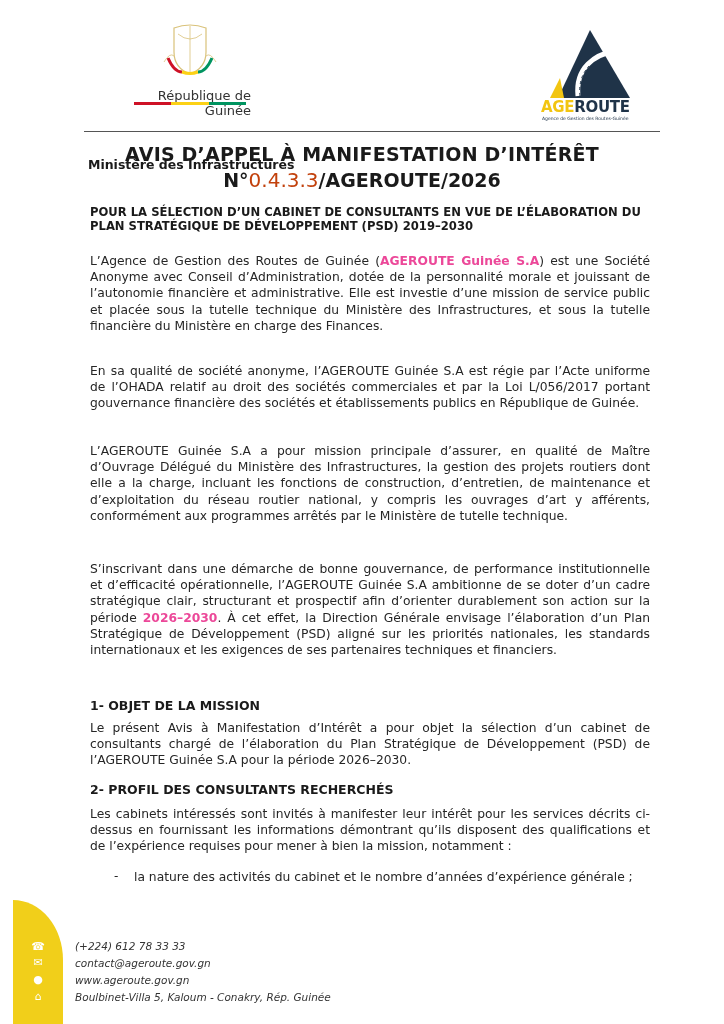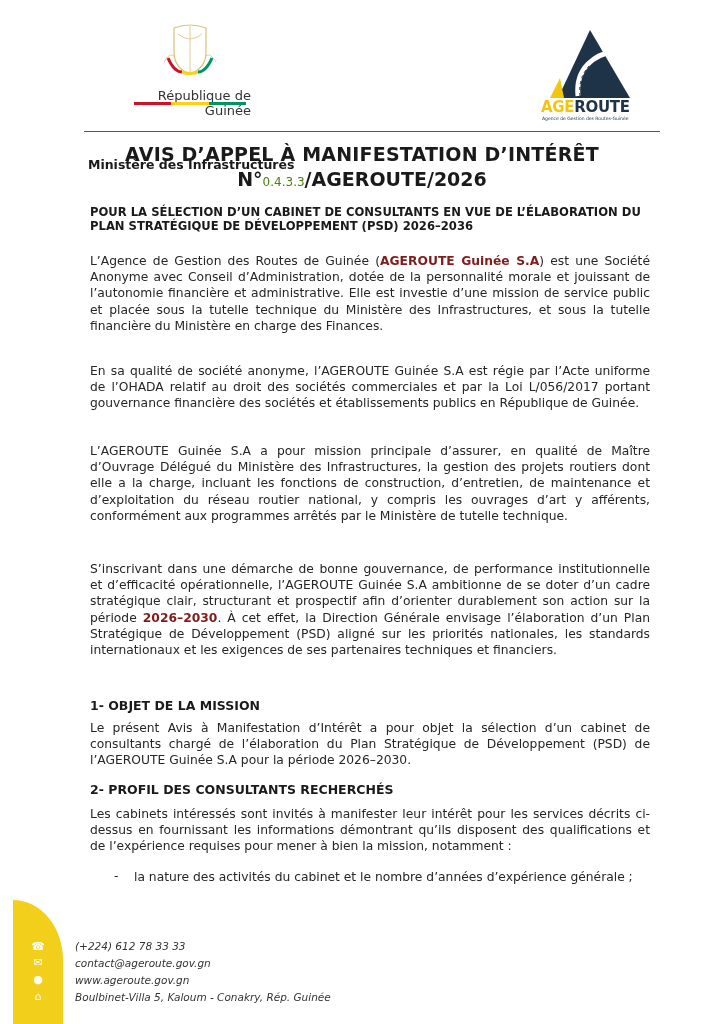--- a/index.html
+++ b/index.html
@@ -22,25 +22,25 @@
   .logo-text { position: absolute; left: 541px; top: 98px; font-size: 15px; font-weight: bold; letter-spacing: -0.3px; }
   .logo-text .y { color: #f2c511; }
   .logo-text .b { color: #1f3348; }
   .logo-sub { position: absolute; left: 542px; top: 116px; font-size: 4.5px; color: #1f3348; white-space: nowrap; }
 
   
   .title1 { position: absolute; left: 0; width: 724px; top: 143px; text-align: center;
     font-size: 19px; font-weight: bold; color: #1a1a1a; letter-spacing: 0.2px; }
   .title2 { position: absolute; left: 0; width: 724px; top: 168px; text-align: center;
     font-size: 19px; font-weight: bold; color: #1a1a1a; }
-  .title2 .handwritten { color: #4d7c0f; font-weight: normal; font-family: "DejaVu Sans", sans-serif; font-size: 12px; }
+  .title2 .handwritten { color: #c2410c; font-weight: normal; font-family: "DejaVu Sans", sans-serif; font-size: 20px; }
   .subtitle { position: absolute; left: 90px; top: 205px; width: 560px; font-size: 11.6px; font-weight: bold; line-height: 14px; color: #1a1a1a; }
 
   .para { position: absolute; left: 90px; width: 560px; font-size: 12.3px; line-height: 16.2px; text-align: justify; color: #262626; }
-  .para b { color: #7f1d1d; }
+  .para b { color: #ec4899; }
 
   .h { position: absolute; left: 90px; font-size: 12.5px; font-weight: bold; color: #1a1a1a; }
   .bullet { position: absolute; left: 116px; width: 534px; font-size: 12.3px; line-height: 16.2px; color: #262626; text-align: justify; }
   .bullet-dot { position: absolute; left: 114px; font-size: 12px; color: #262626; }
 
   
   .yellow-tab { position: absolute; left: 13px; top: 900px; width: 50px; height: 124px; background: #f1cf1a;
     border-top-right-radius: 50px 60px; }
   .ficon { position: absolute; left: 31px; width: 14px; height: 12px; color: #fff; font-size: 11px; text-align: center; line-height: 12px; }
   .fline { position: absolute; left: 75px; font-size: 10.5px; color: #333; font-style: italic; }
@@ -72,21 +72,21 @@
     <path d="M52 70 Q50 52 61 40" fill="none" stroke="#1f3348" stroke-width="1" stroke-dasharray="3 3"></path>
     <path d="M22 72 L32 52 L36 72 Z" fill="#f2c511"></path>
   </svg>
   <div class="logo-text"><span class="y">AGE</span><span class="b">ROUTE</span></div>
   <div class="logo-sub">Agence de Gestion des Routes-Guinée</div>
 
   <div class="header-rule"></div>
 
   <div class="title1">AVIS D’APPEL À MANIFESTATION D’INTÉRÊT</div>
   <div class="title2"><span>N°</span><span class="handwritten">0.4.3.3</span><span>/AGEROUTE/2026</span></div>
-  <div class="subtitle">POUR LA SÉLECTION D’UN CABINET DE CONSULTANTS EN VUE DE L’ÉLABORATION DU PLAN STRATÉGIQUE DE DÉVELOPPEMENT (PSD) 2026–2036</div>
+  <div class="subtitle">POUR LA SÉLECTION D’UN CABINET DE CONSULTANTS EN VUE DE L’ÉLABORATION DU PLAN STRATÉGIQUE DE DÉVELOPPEMENT (PSD) 2019–2030</div>
 
   <div class="para" style="top:253px"><span>L’Agence de Gestion des Routes de Guinée (</span><b>AGEROUTE Guinée S.A</b><span>) est une Société Anonyme avec Conseil d’Administration, dotée de la personnalité morale et jouissant de l’autonomie financière et administrative. Elle est investie d’une mission de service public et placée sous la tutelle technique du Ministère des Infrastructures, et sous la tutelle financière du Ministère en charge des Finances.</span></div>
 
   <div class="para" style="top:363px">En sa qualité de société anonyme, l’AGEROUTE Guinée S.A est régie par l’Acte uniforme de l’OHADA relatif au droit des sociétés commerciales et par la Loi L/056/2017 portant gouvernance financière des sociétés et établissements publics en République de Guinée.</div>
 
   <div class="para" style="top:443px">L’AGEROUTE Guinée S.A a pour mission principale d’assurer, en qualité de Maître d’Ouvrage Délégué du Ministère des Infrastructures, la gestion des projets routiers dont elle a la charge, incluant les fonctions de construction, d’entretien, de maintenance et d’exploitation du réseau routier national, y compris les ouvrages d’art y afférents, conformément aux programmes arrêtés par le Ministère de tutelle technique.</div>
 
   <div class="para" style="top:561px"><span>S’inscrivant dans une démarche de bonne gouvernance, de performance institutionnelle et d’efficacité opérationnelle, l’AGEROUTE Guinée S.A ambitionne de se doter d’un cadre stratégique clair, structurant et prospectif afin d’orienter durablement son action sur la période </span><b>2026–2030</b><span>. À cet effet, la Direction Générale envisage l’élaboration d’un Plan Stratégique de Développement (PSD) aligné sur les priorités nationales, les standards internationaux et les exigences de ses partenaires techniques et financiers.</span></div>
 
   <div class="h" style="top:698px">1-  OBJET DE LA MISSION</div>

